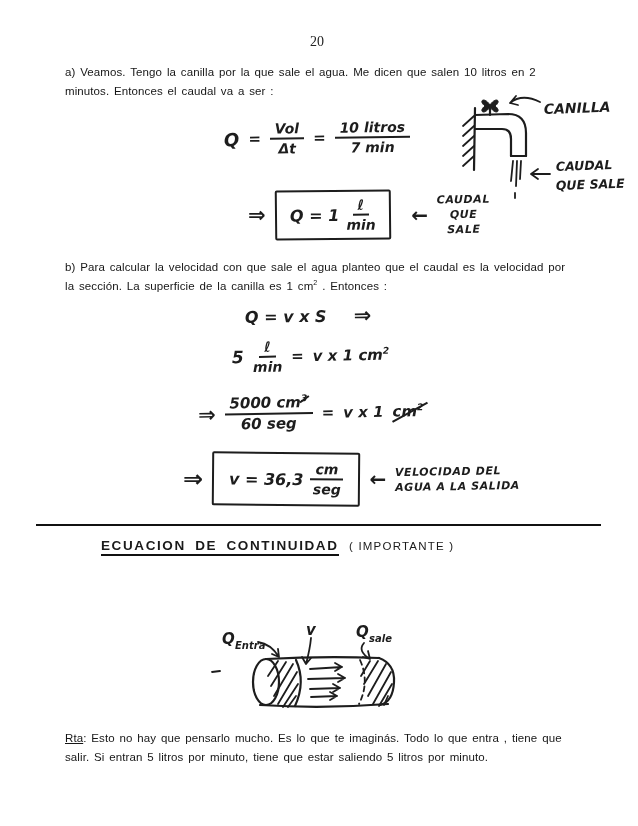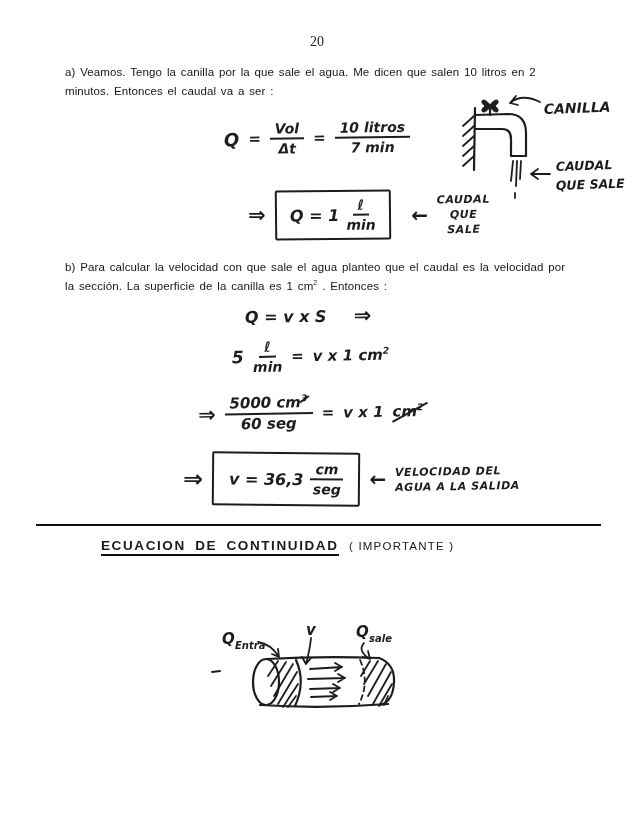--- a/index.html
+++ b/index.html
@@ -180,14 +180,17 @@
     <path class="thin" d="M60,26 Q73,28 81,41 M81,41 L74,38 M81,41 L80,33"></path>
 
     <text x="108" y="19" font-size="15">v</text>
     <path class="thin" d="M113,22 Q112,33 108,48 M108,48 L104,41 M108,48 L113,42"></path>
 
     <text x="158" y="21" font-size="15">Q</text>
     <text x="171" y="26" font-size="10">sale</text>
     <path class="thin" d="M166,27 Q159,35 172,43 M172,43 L165,41 M172,43 L170,35"></path>
   </svg>
 
+  <div class="para" style="left:65px;top:729px;width:512px">
+    <span class="u">Rta</span><span>: Esto no hay que pensarlo mucho. Es lo que te imaginás. Todo lo que entra , tiene que salir. Si entran 5 litros por minuto, tiene que estar saliendo 5 litros por minuto.</span>
+  </div>
 
 </div>
 
 </body></html>

